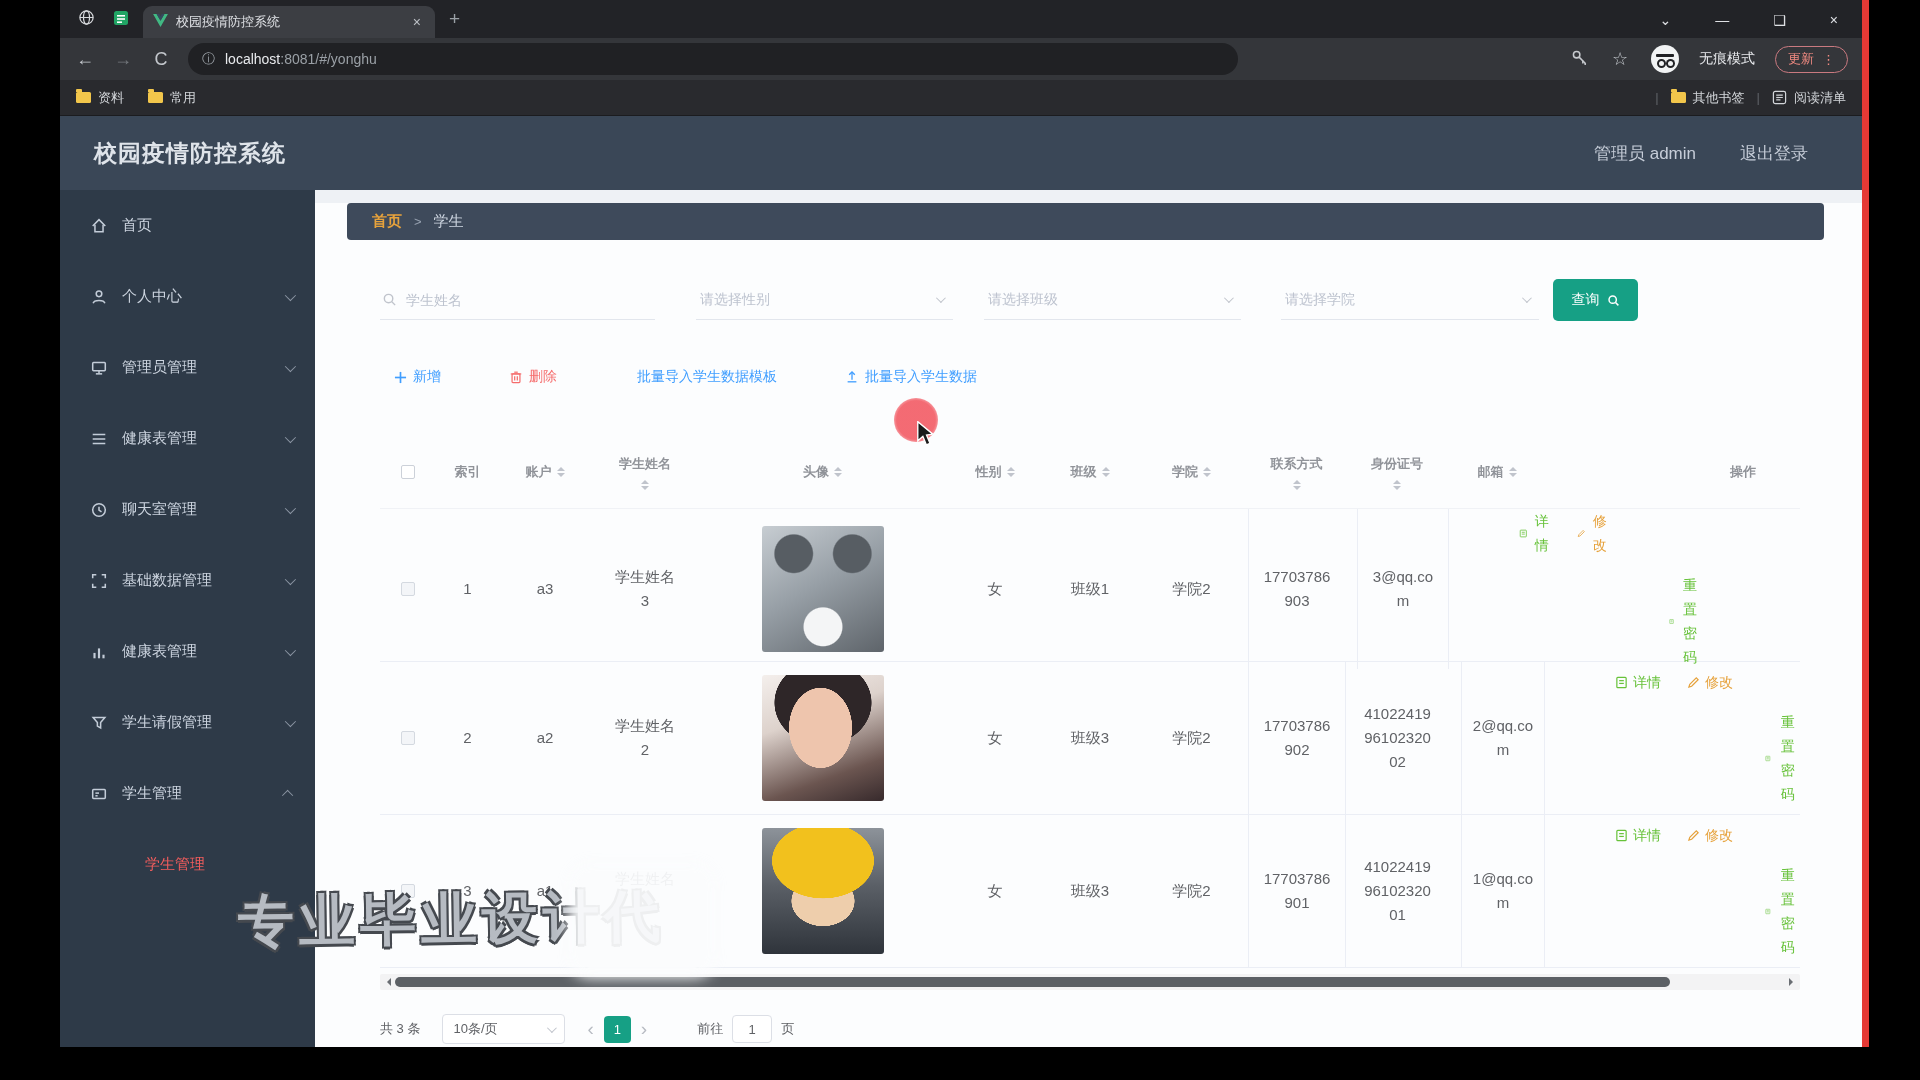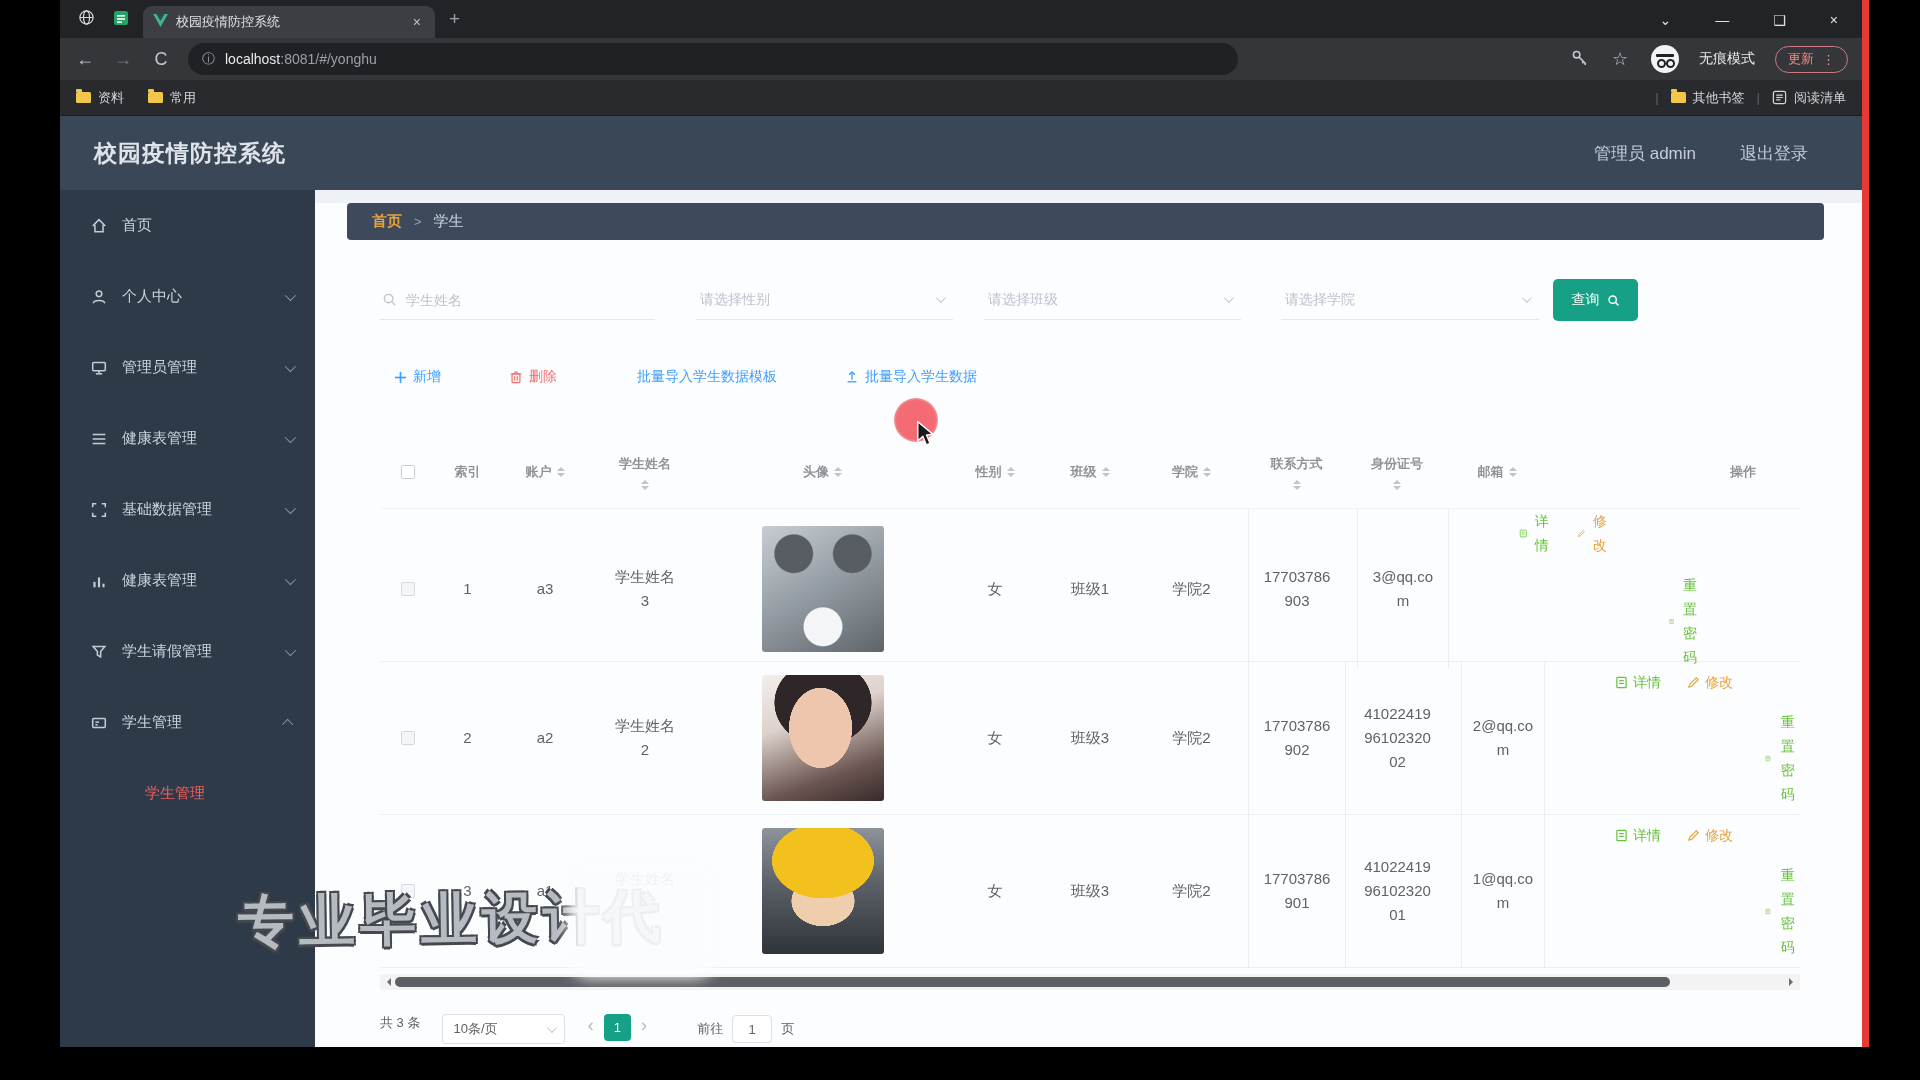--- a/index.html
+++ b/index.html
@@ -114,21 +114,21 @@
 .ops-line2 { margin-top:16px; margin-left:150px; }
 .op { display:inline-flex; align-items:center; gap:5px; font-size:14px; }
 .op.green { color:#67c23a; } .op.orange { color:#e6a23c; }
 
 
 .hscroll { margin-top:6px; width:1420px; height:16px; background:#f3f3f4; border-radius:2px; position:relative; }
 .hthumb { position:absolute; left:15px; top:3px; width:1275px; height:10px; background:#5c6065; border-radius:5px; }
 .harrow { position:absolute; top:4px; width:0; height:0; border:4px solid transparent; }
 .harrow.left { left:3px; border-right-color:#6a6e73; }
 .harrow.right { right:3px; border-left-color:#6a6e73; }
-.pagination { margin-top:24px; display:flex; font-size:13px; color:#606266; padding-bottom:30px; }
+.pagination { margin-top:24px; display:flex; align-items:center; font-size:13px; color:#606266; padding-bottom:30px; }
 .pg-total { margin-right:22px; }
 .pg-size { width:123px; height:30px; border:1px solid #dcdfe6; border-radius:4px; display:flex; align-items:center; justify-content:space-between; padding:0 10px; color:#606266; background:#fff; }
 .pg-prev, .pg-next { font-size:19px; color:#b7bbc2; padding:0 10px; }
 .pg-prev { margin-left:12px; }
 .pg-page { width:27px; height:27px; background:#16a085; color:#fff; border-radius:4px; display:flex; align-items:center; justify-content:center; font-size:13px; }
 .pg-goto { display:flex; align-items:center; gap:9px; margin-left:40px; }
 .pg-goto input { width:40px; height:28px; border:1px solid #dcdfe6; border-radius:4px; text-align:center; font-size:13px; color:#606266; outline:none; font-family:inherit; }
 .bottom-strip { position:absolute; left:0; right:0; bottom:0; height:13px; background:#ccd0d6; }
 
 
@@ -273,20 +273,28 @@
         <span class="menu-label">管理员管理</span>
         <span class="chev down"></span>
       </div>
       <div class="menu-item">
         <svg width="18" height="18" viewBox="0 0 20 20" fill="none" stroke="#c3ccd8" stroke-width="1.7">
               <line x1="3" y1="5" x2="17" y2="5"></line>
               <line x1="3" y1="10" x2="17" y2="10"></line>
               <line x1="3" y1="15" x2="17" y2="15"></line>
             </svg>
         <span class="menu-label">健康表管理</span>
+        <span class="chev down"></span>
+      </div>
+      <div class="menu-item">
+        <svg width="18" height="18" viewBox="0 0 20 20" fill="none" stroke="#c3ccd8" stroke-width="1.7">
+              <circle cx="10" cy="10" r="7"></circle>
+              <path d="M10 6.5 V10 L12.8 12"></path>
+            </svg>
+        <span class="menu-label">聊天室管理</span>
         <span class="chev down"></span>
       </div>
       <div class="menu-item">
         <svg width="18" height="18" viewBox="0 0 20 20" fill="none" stroke="#c3ccd8" stroke-width="1.7">
               <path d="M3 7 V3 H7"></path>
               <path d="M13 3 H17 V7"></path>
               <path d="M17 13 V17 H13"></path>
               <path d="M7 17 H3 V13"></path>
             </svg>
         <span class="menu-label">基础数据管理</span>

